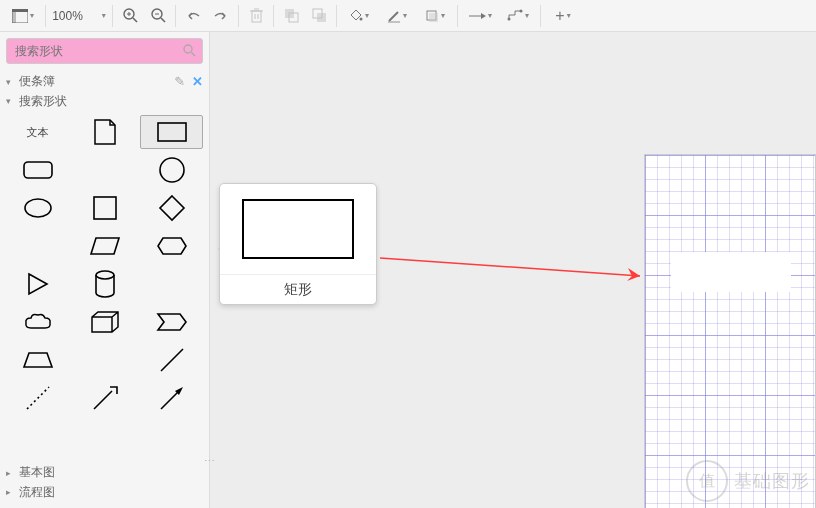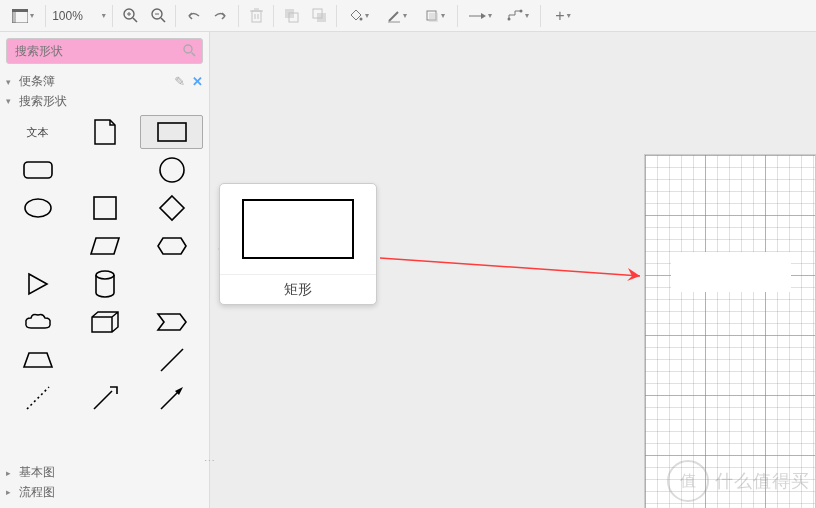--- a/index.html
+++ b/index.html
@@ -335,14 +335,14 @@
   <line x1="0" y1="4" x2="260" y2="22" stroke="#ff3b3b" stroke-width="1.5"></line>
   <path d="M260 22 L248 14 L252 22 L247 27 Z" fill="#ff3b3b"></path>
 </svg>
 
 <div class="placed-rect"></div>
 
 <div class="split-grab">⋮</div>
 
 <div class="watermark">
   <div class="circle">值</div>
-  <div class="txt">什么值得买</div>
+  <div class="txt">基础图形</div>
 </div>
 
 </body></html>

